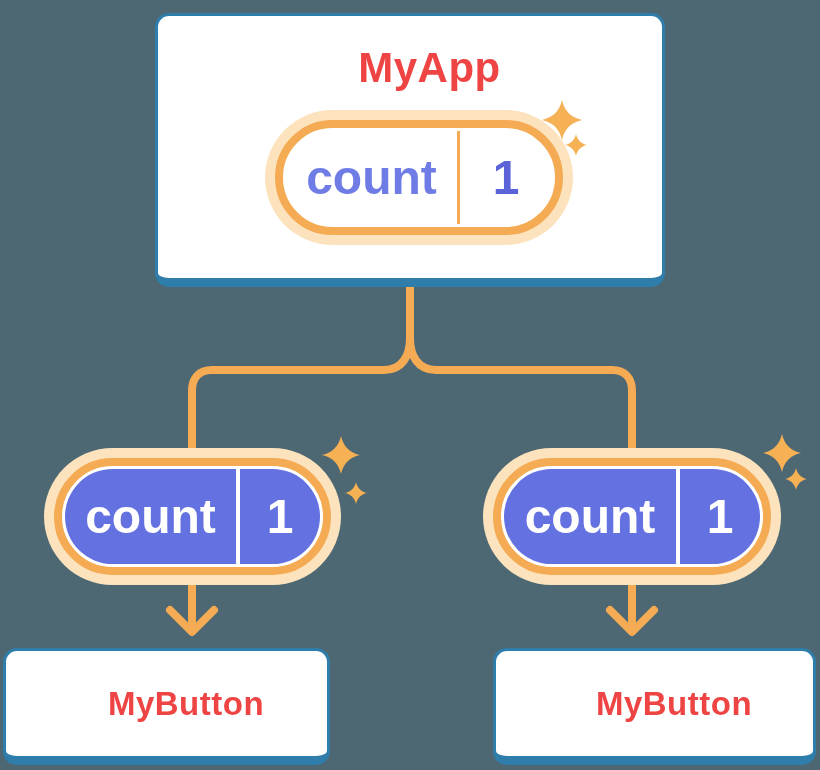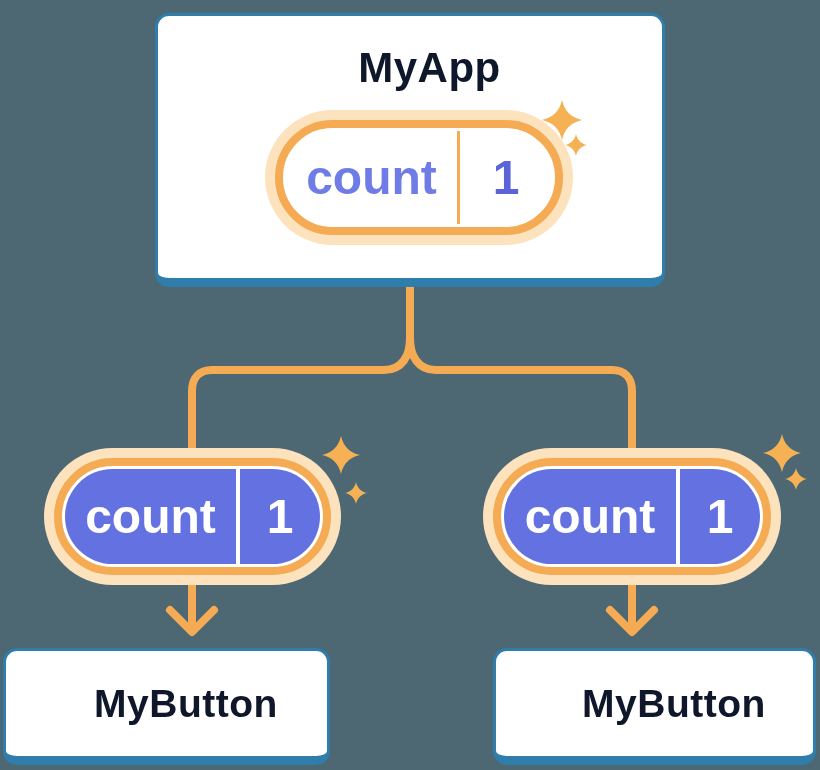--- a/index.html
+++ b/index.html
@@ -8,28 +8,28 @@
     background:#4d6873;
     font-family:"Liberation Sans",sans-serif;
   }
   
   .card{
     position:absolute;background:#ffffff;
     border:3px solid #2f7dab;border-bottom-width:9px;
     border-radius:14px;box-sizing:border-box;z-index:2;
   }
   .card-title{
-    color:#0f172a;font-weight:600;letter-spacing:.5px;
+    color:#ef4444;font-weight:600;letter-spacing:.5px;
     text-align:center;
     padding-left:39px;
   }
   .card.app{left:155px;top:13px;width:510px;height:274px;}
   .card.app .card-title{margin-top:28px;font-size:42px;}
   .card.btn{display:flex;align-items:center;justify-content:center;}
-  .card.btn .card-title{font-size:39px;}
+  .card.btn .card-title{font-size:33px;}
   .card.btn-left{left:3px;top:648px;width:327px;height:117px;}
   .card.btn-right{left:493px;top:648px;width:323px;height:117px;}
   
   .pill{
     position:absolute;background:#fce3bd;border-radius:999px;
     padding:10px;box-sizing:border-box;z-index:3;
   }
   .pill-ring{
     width:100%;height:100%;box-sizing:border-box;
     border:8px solid #f4ab54;background:#ffffff;

